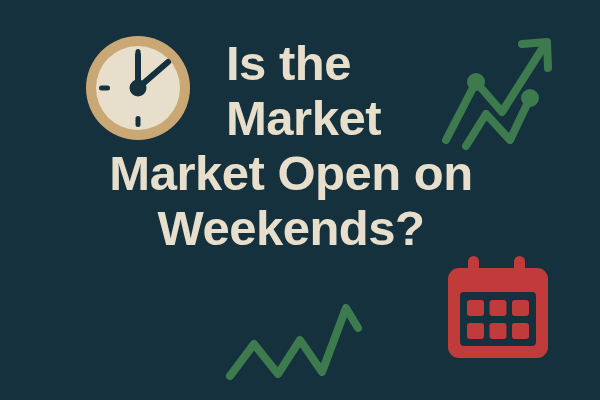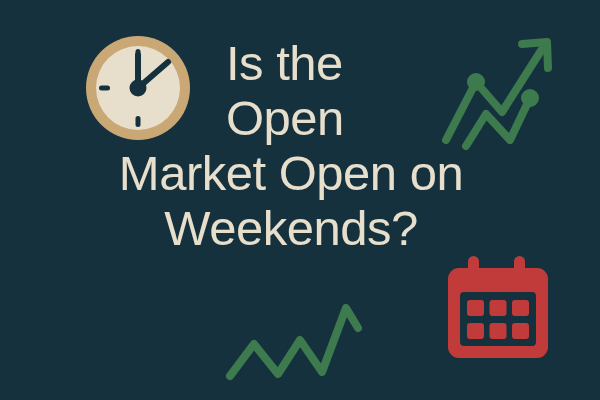--- a/index.html
+++ b/index.html
@@ -27,21 +27,21 @@
   }
   #clock svg { display: block; }
 
   
   #headline {
     position: absolute;
     left: 0;
     top: 36px;
     width: 600px;
     color: #e7dfcc;
-    font-weight: normal;
+    font-weight: bold;
     font-size: 49px;
     line-height: 55px;
     letter-spacing: -0.5px;
     -webkit-font-smoothing: antialiased;
   }
   .hl-line { white-space: nowrap; }
   .hl-line.indent {
     padding-left: 226px;
   }
   .hl-line.center {
@@ -93,21 +93,21 @@
 
       <rect x="51" y="18" width="6" height="38" rx="3" fill="#15313d"></rect>
 
       <line x1="54" y1="54" x2="84" y2="28" stroke="#15313d" stroke-width="6" stroke-linecap="round"></line>
       <circle cx="54" cy="54" r="8.5" fill="#15313d"></circle>
     </svg>
   </div>
 
   <div id="headline">
     <div class="hl-line indent">Is the</div>
-    <div class="hl-line indent">Open</div>
+    <div class="hl-line indent">Market</div>
     <div class="hl-line center">Market Open on</div>
     <div class="hl-line center">Weekends?</div>
   </div>
 
   <div id="chart-up-right">
     <svg viewBox="0 0 130 130" width="130" height="130" aria-hidden="true">
       <g fill="none" stroke="#3d7a4e" stroke-width="8" stroke-linecap="round" stroke-linejoin="round">
 
         <polyline points="2,118 32,60 58,90 100,24"></polyline>
         <polyline points="78,22 103,20 104,46"></polyline>

